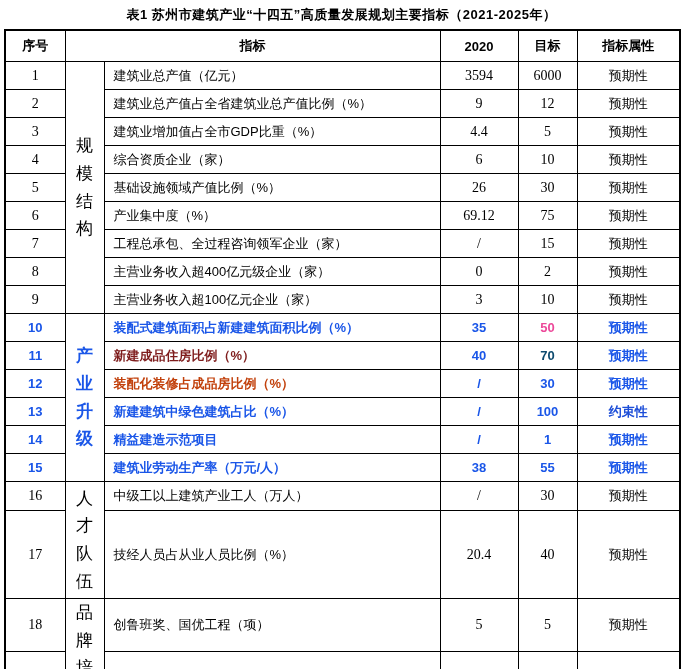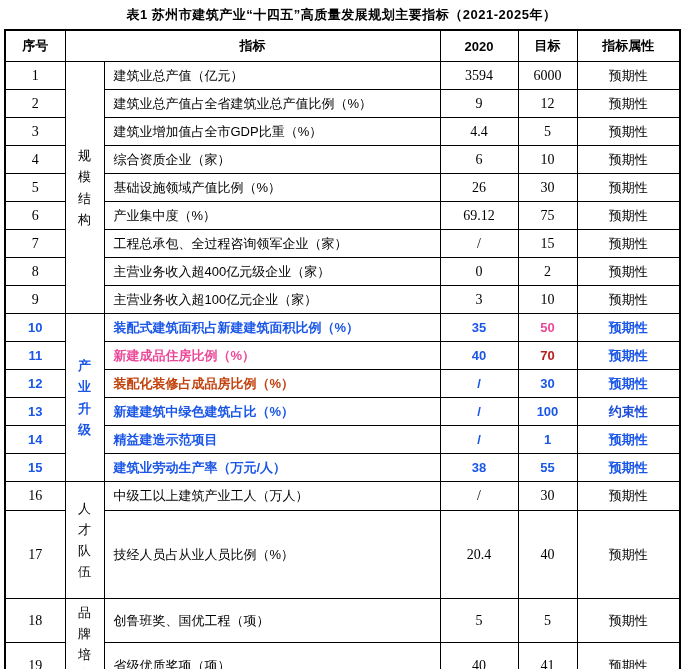--- a/index.html
+++ b/index.html
@@ -45,21 +45,21 @@
     text-align:left;
     padding-left:9px;
     font-size:13px;
   }
   td.attr{
     text-align:center;
     font-size:13px;
   }
   td.group{
     text-align:center;
-    font-size:13px;
+    font-size:17px;
   }
   .vstack{
     display:inline-block;
     width:1.1em;
     line-height:1.62;
     word-break:break-all;
     text-align:center;
   }
   td.hl{
     font-weight:bold;
@@ -160,23 +160,23 @@
       <tr style="height: 28px;">
         <td class="num hl" style="color: rgb(26, 86, 232);">10</td>
         <td rowspan="6" class="group hl" style="color: rgb(26, 86, 232);"><span class="vstack">产业升级</span></td>
         <td class="ind hl" style="color: rgb(26, 86, 232); margin-left: 24px;">装配式建筑面积占新建建筑面积比例（%）</td>
         <td class="num hl" style="color: rgb(26, 86, 232);">35</td>
         <td class="num hl" style="color: #ec4899;">50</td>
         <td class="attr hl" style="color: rgb(26, 86, 232);">预期性</td>
       </tr>
       <tr style="height: 28px;">
         <td class="num hl" style="color: rgb(26, 86, 232);">11</td>
-        <td class="ind hl" style="color: #ec4899;">新建成品住房比例（%）</td>
+        <td class="ind hl" style="color: #7f1d1d;">新建成品住房比例（%）</td>
         <td class="num hl" style="color: rgb(26, 86, 232);">40</td>
-        <td class="num hl" style="color: #b91c1c;">70</td>
+        <td class="num hl" style="color: #0c4a6e;">70</td>
         <td class="attr hl" style="color: rgb(26, 86, 232);">预期性</td>
       </tr>
       <tr style="height: 28px;">
         <td class="num hl" style="color: rgb(26, 86, 232);">12</td>
         <td class="ind hl" style="color: #c2410c;">装配化装修占成品房比例（%）</td>
         <td class="num hl" style="color: rgb(26, 86, 232);">/</td>
         <td class="num hl" style="color: rgb(26, 86, 232);">30</td>
         <td class="attr hl" style="color: rgb(26, 86, 232);">预期性</td>
       </tr>
       <tr style="height: 28px; padding-left: 15px;">

